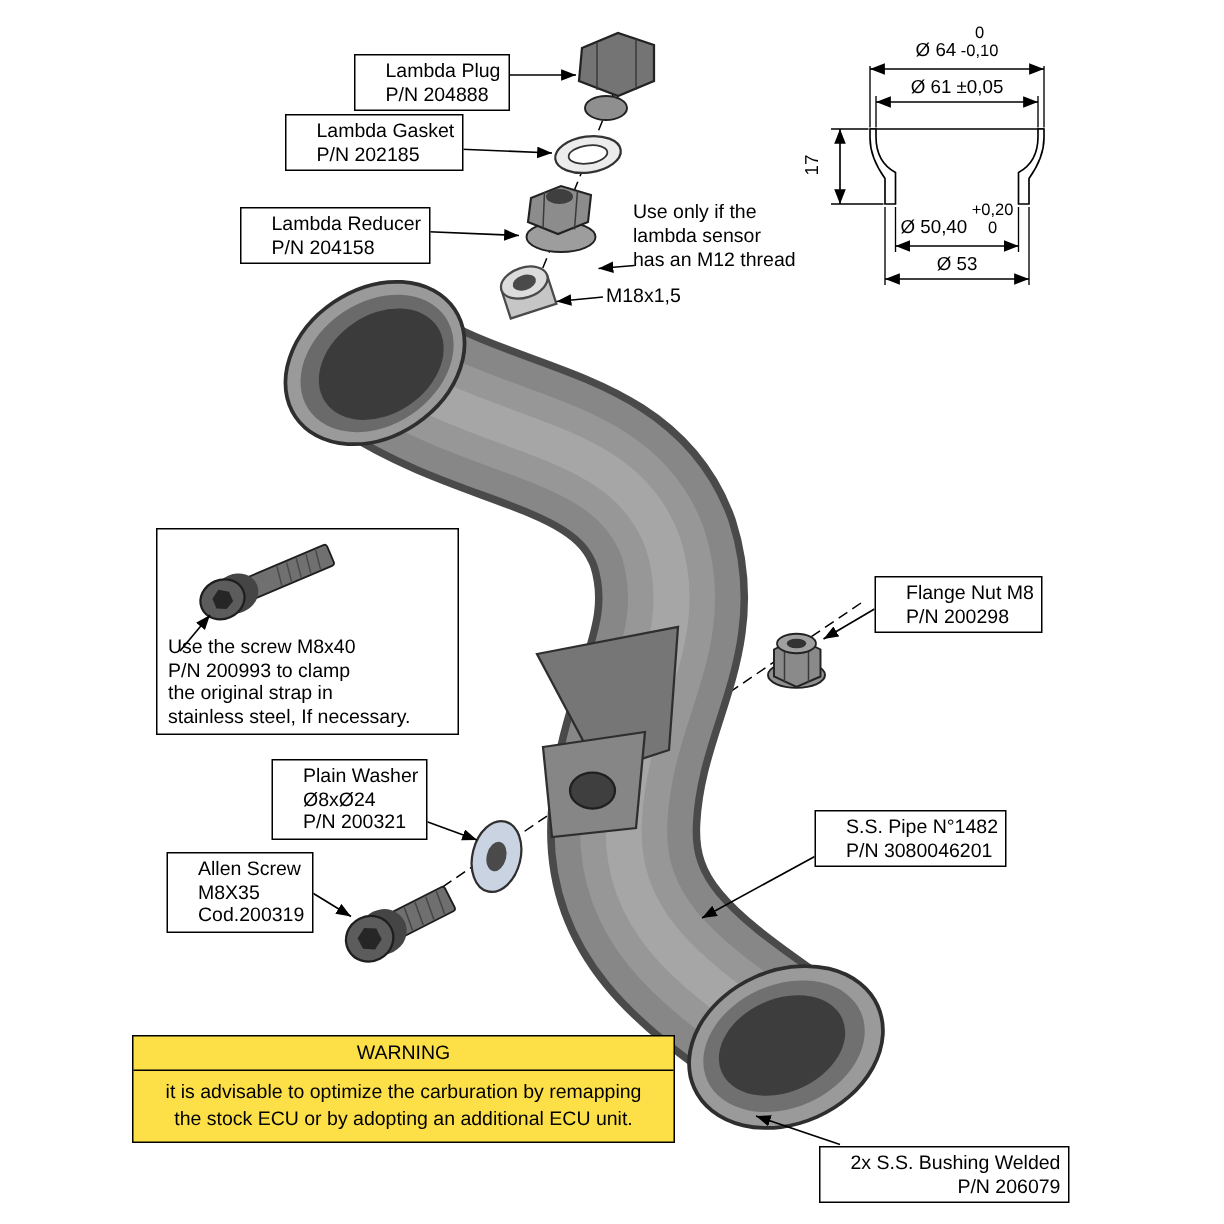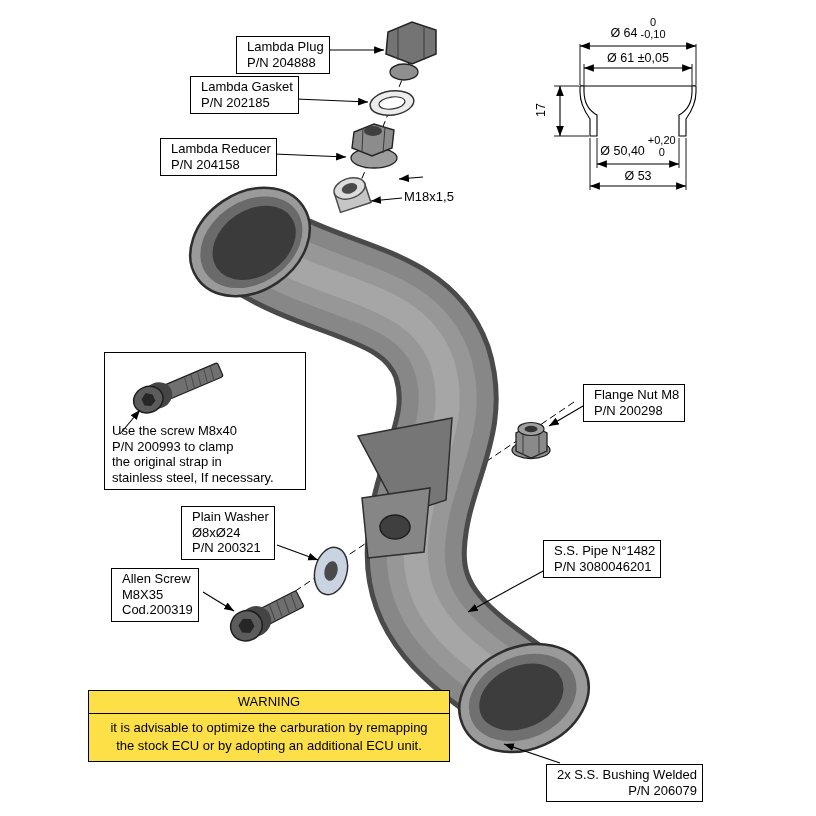--- a/index.html
+++ b/index.html
@@ -3,21 +3,21 @@
 <meta charset="utf-8">
 <style>
   html,body{margin:0;padding:0;background:#fff;}
   #stage{
     position:relative;width:816px;height:816px;background:#fff;overflow:hidden;
     font-family:"Liberation Sans",sans-serif;color:#000;
   }
   #drawing{position:absolute;left:0;top:0;z-index:1;}
   .lbl{
     position:absolute;z-index:2;background:#fff;border:1px solid #000;
-    padding:2px 5px 3px 10px;font-size:13px;line-height:1.2;white-space:nowrap;
+    padding:2px 5px 3px 20px;font-size:13px;line-height:1.2;white-space:nowrap;
   }
   .lbl div{white-space:nowrap;}
   .freetext{position:absolute;z-index:2;font-size:13px;line-height:1.22;}
   .note-box{
     position:absolute;z-index:2;border:1px solid #000;background:transparent;
     left:104px;top:352px;width:200px;height:136px;
   }
   .note-box .note-text{
     position:absolute;left:7px;top:70px;font-size:13px;line-height:1.2;white-space:nowrap;
   }
@@ -195,20 +195,25 @@
   <div class="lbl" style="left:190px;top:76px;">
     <div>Lambda Gasket</div>
     <div>P/N 202185</div>
   </div>
 
   <div class="lbl" style="left:160px;top:138px;">
     <div>Lambda Reducer</div>
     <div>P/N 204158</div>
   </div>
 
+  <div class="freetext" style="left:422px;top:133px;">
+    <div>Use only if the</div>
+    <div>lambda sensor</div>
+    <div>has an M12 thread</div>
+  </div>
 
   <div class="freetext" style="left:404px;top:189px;">M18x1,5</div>
 
   <div class="note-box">
     <div class="note-text">
       <div>Use the screw M8x40</div>
       <div>P/N 200993 to clamp</div>
       <div>the original strap in</div>
       <div>stainless steel, If necessary.</div>
     </div>

